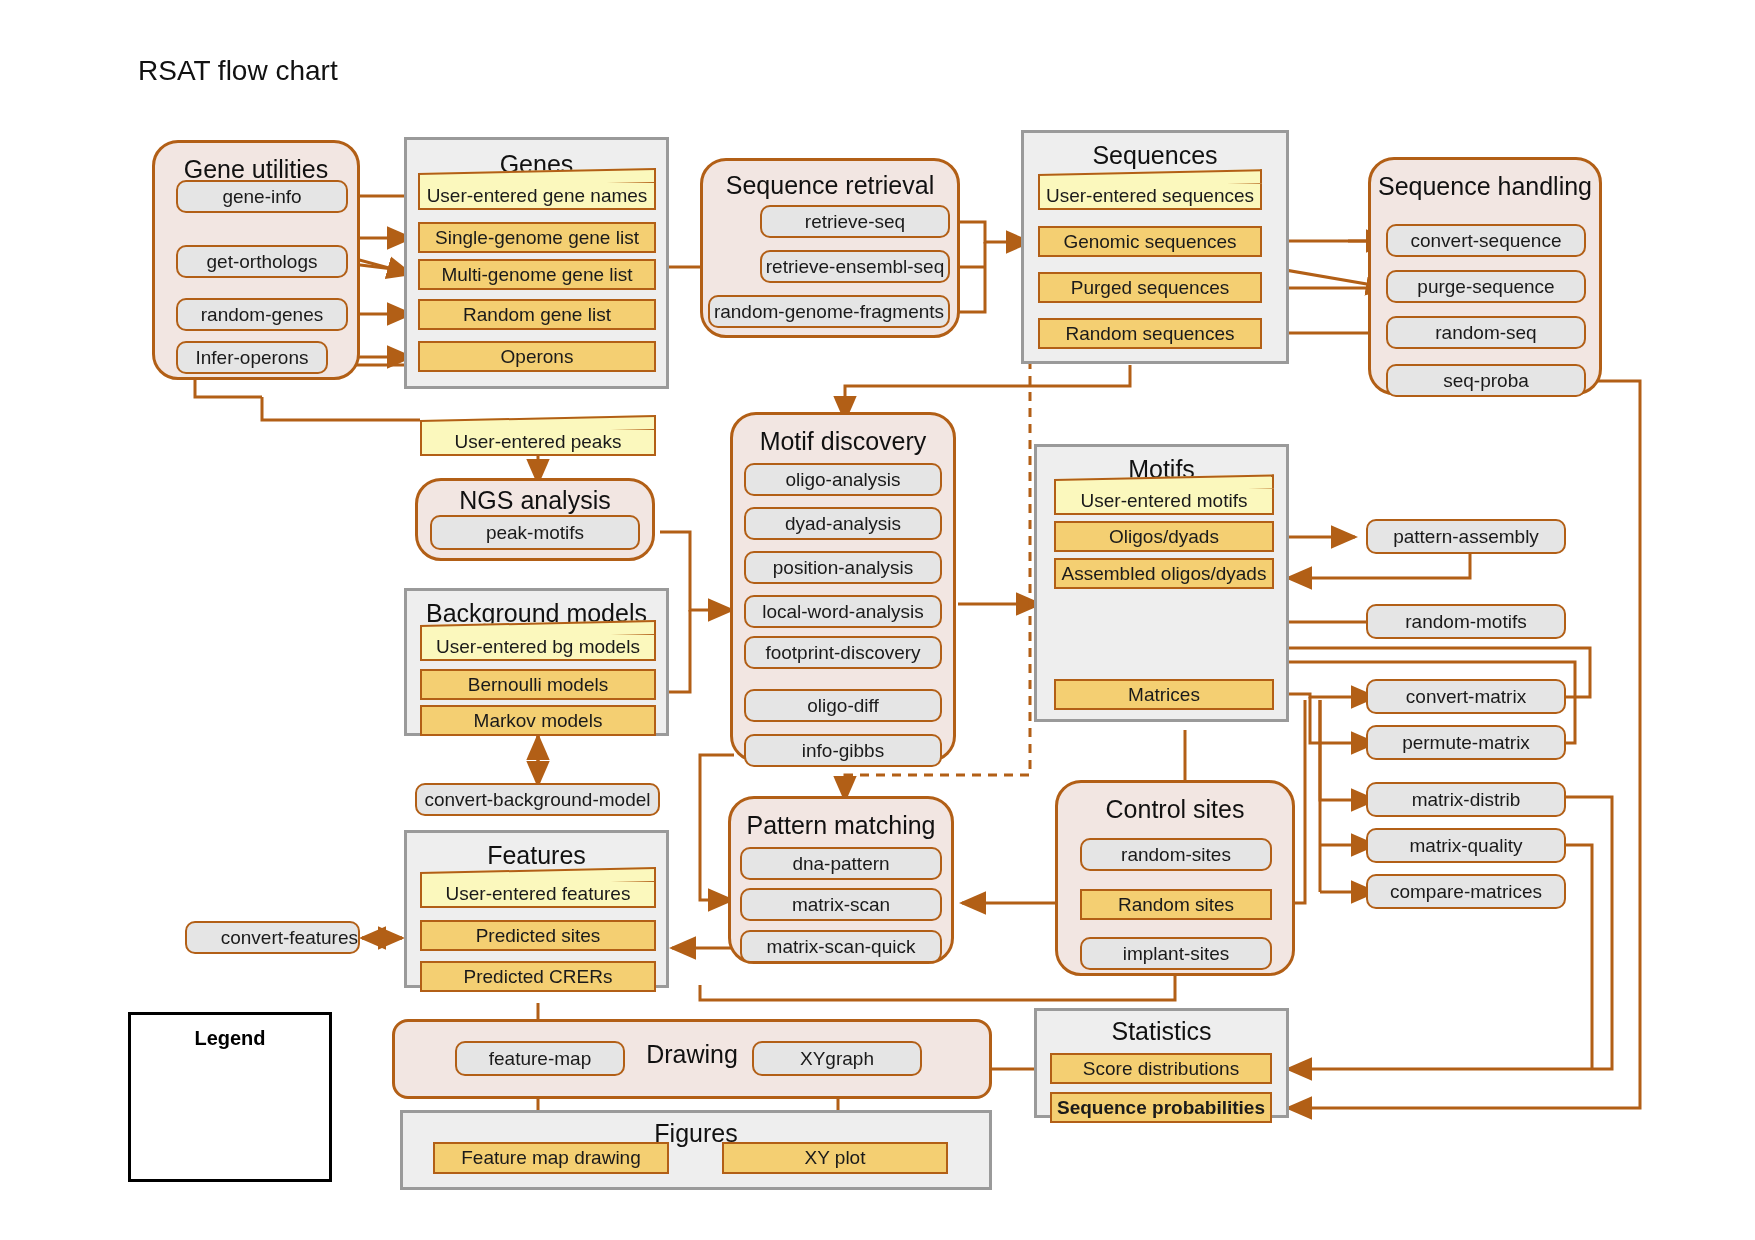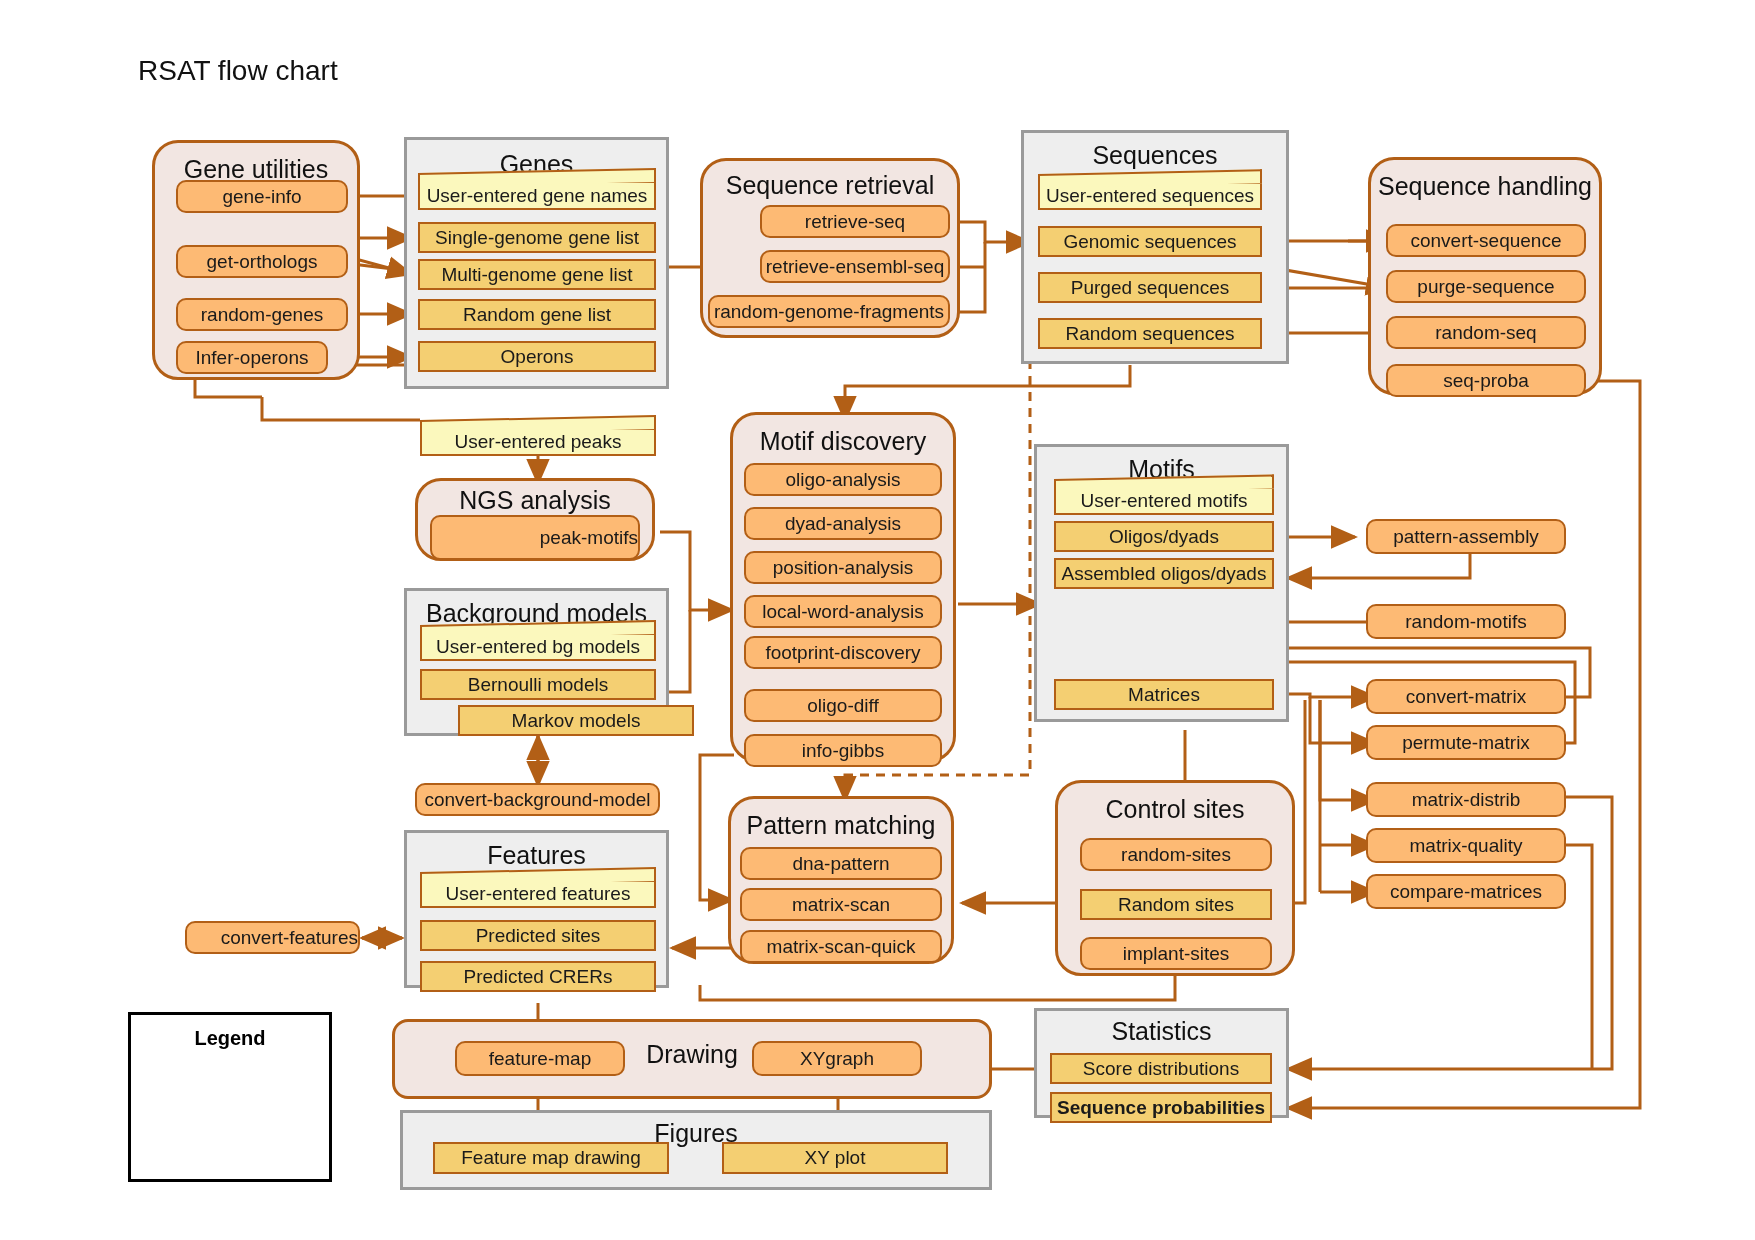--- a/index.html
+++ b/index.html
@@ -64,21 +64,21 @@
     display: flex;
     align-items: center;
     justify-content: center;
     font-size: 19px;
     color: #1a1a1a;
     text-align: center;
     line-height: 1.05;
     z-index: 5;
   }
   .program {
-    background: #fdba74;
+    background: #e5e5e5;
     border: 2px solid #b25f16;
     border-radius: 10px;
   }
   .result {
     background: #f4cf72;
     border: 2px solid #b25f16;
   }
   .userinput {
     background: #fbf8bd;
     border: 2px solid #b25f16;
@@ -308,35 +308,35 @@
   </div>
 
   <div class="box userinput" style="left:420px; top:428px; width:236px; height:28px;">
     <div class="slant"></div>
     <span>User-entered peaks</span>
   </div>
 
   <div class="node group-round" style="left:415px; top:478px; width:240px; height:83px;">
     <div class="group-title" style="top:5px;">NGS analysis</div>
   </div>
-  <div class="box program" style="left:430px; top:515px; width:210px; height:45px;justify-content:flex-end;">
+  <div class="box program" style="left:430px; top:515px; width:210px; height:35px;">
     <span>peak-motifs</span>
   </div>
 
   <div class="node group-rect" style="left:404px; top:588px; width:265px; height:148px;">
     <div class="group-title" style="top:8px;">Background models</div>
   </div>
   <div class="box userinput" style="left:420px; top:633px; width:236px; height:28px;">
     <div class="slant"></div>
     <span>User-entered bg models</span>
   </div>
   <div class="box result" style="left:420px; top:669px; width:236px; height:31px;">
     <span>Bernoulli models</span>
   </div>
-  <div class="box result" style="left:420px; top:705px; width:236px; height:31px;margin-left:38px;">
+  <div class="box result" style="left:420px; top:705px; width:236px; height:31px;">
     <span>Markov models</span>
   </div>
 
   <div class="box program" style="left:415px; top:783px; width:245px; height:33px;">
     <span>convert-background-model</span>
   </div>
 
   <div class="node group-round" style="left:730px; top:412px; width:226px; height:350px;">
     <div class="group-title" style="top:12px;">Motif discovery</div>
   </div>

